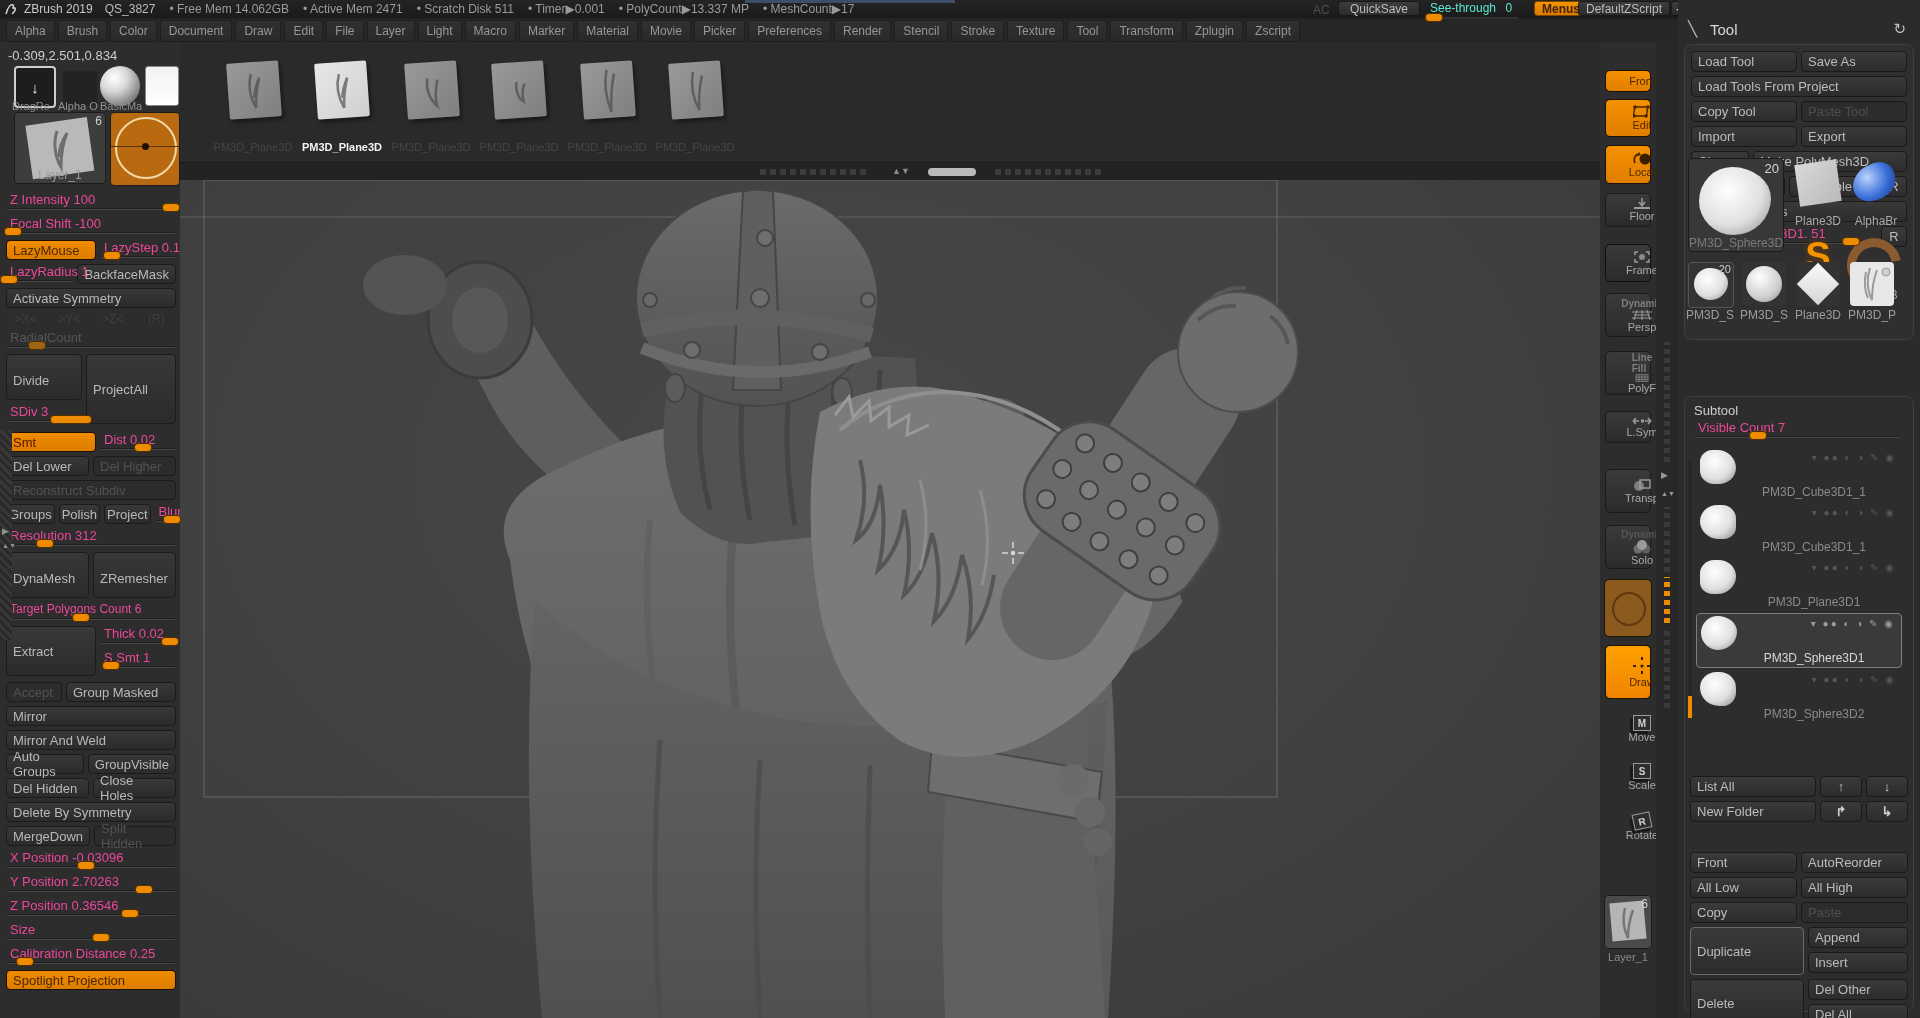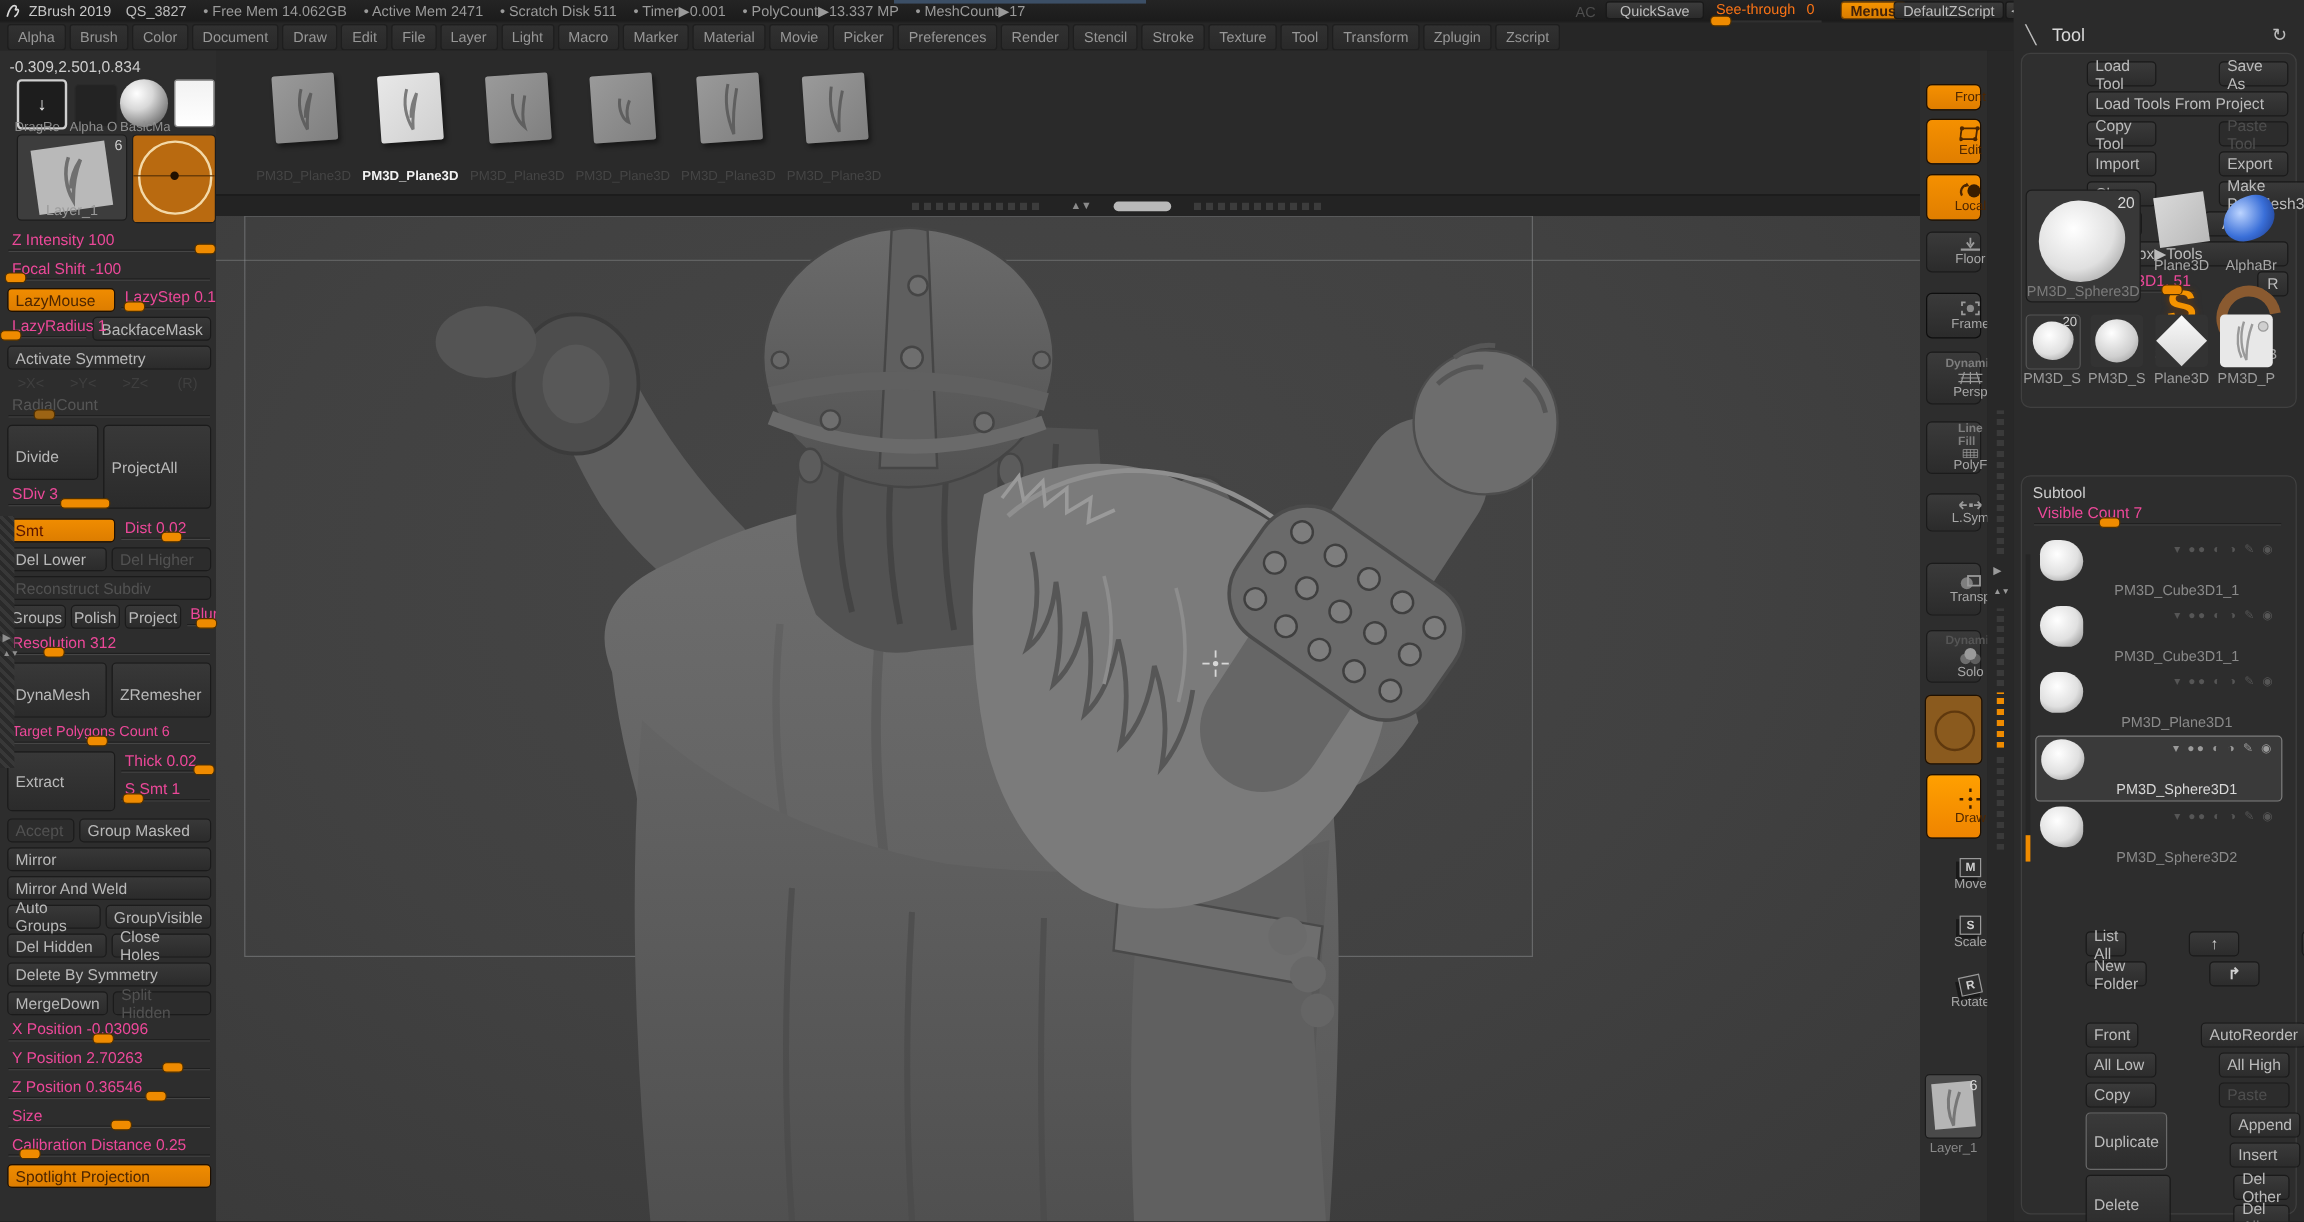--- a/index.html
+++ b/index.html
@@ -12,21 +12,21 @@
             display:flex;align-items:center;gap:6px;padding-left:4px;box-sizing:border-box;}
   #titlebar .app{color:#c8c8c8;} #titlebar .doc{color:#bdbdbd;margin-left:6px;}
   #titlebar .stat{color:#9a9a9a;margin-left:8px;white-space:nowrap;}
   .bluebar{left:745px;top:0;width:210px;height:3px;background:#3c4f66;}
   .tbtn{height:15px;display:flex;align-items:center;justify-content:center;border-radius:3px;
         background:linear-gradient(#3c3c3c,#2b2b2b);border:1px solid #191919;color:#bdbdbd;
         padding:0 7px;box-sizing:border-box;}
   .tbtn.orange{background:linear-gradient(#f59300,#d97c00);color:#42220a;border-color:#7a4500;font-weight:bold;}
   #ac-label{left:1313px;top:3px;color:#4e4e4e;}
   #quicksave{left:1338px;top:1px;width:82px;}
-  #seethrough{left:1430px;top:1px;width:90px;color:#f97316;}
+  #seethrough{left:1430px;top:1px;width:90px;color:#5eead4;}
   #seethrough .trk{position:absolute;left:2px;right:2px;bottom:-4px;height:2px;background:#303030;}
   #menus-btn{left:1534px;top:1px;}
   #dzs-btn{left:1578px;top:1px;}
   .winbtn{width:20px;height:15px;font-size:9px;color:#cfcfcf;letter-spacing:-1px;}
   
   .lockb{width:10px;height:7px;background:#cfcfcf;border-radius:1px;position:relative;margin-top:4px;}
   .lockb::before{content:"";position:absolute;left:1.5px;top:-5px;width:5px;height:5px;border:1.5px solid #cfcfcf;
                  border-bottom:none;border-radius:4px 4px 0 0;}
   
   #menubar{left:0;top:19px;width:1920px;height:23px;background:#262626;display:flex;gap:3px;
@@ -115,21 +115,21 @@
      background:repeating-linear-gradient(0deg,#ef8b00 0 5px,#282828 5px 9px);}
   #rdivider .tri{position:absolute;left:5px;color:#9a9a9a;font-size:9px;}
   
   #rpanel{left:1678px;top:0px;width:242px;height:1018px;background:#2b2b2b;box-sizing:border-box;}
   #rp-head{position:absolute;left:10px;top:20px;width:222px;height:20px;color:#d8d8d8;font-size:15px;}
   #rp-head .reset{position:absolute;right:4px;top:0;color:#bdbdbd;}
   #rp-head .pen{position:absolute;left:0;top:0;color:#bdbdbd;}
   #rp-head .t{position:absolute;left:22px;top:1px;}
   .gbox{position:absolute;left:6px;width:230px;border:1px solid #404040;border-radius:8px;background:#2f2f2f;box-sizing:border-box;padding:6px;}
   .rbtn{display:flex;align-items:center;padding:0 6px;height:21px;background:linear-gradient(#3a3a3a,#2c2c2c);
-        border:1px solid #1a1a1a;border-radius:4px;color:#bcbcbc;font-size:13px;box-sizing:border-box;margin-left:48px;}
+        border:1px solid #1a1a1a;border-radius:4px;color:#bcbcbc;font-size:13px;box-sizing:border-box;}
   .rbtn.c{justify-content:center;padding:0 3px;}
   .rbtn.gray{color:#4e4e4e;background:#2c2c2c;}
   .rrow{display:flex;gap:4px;margin-bottom:4px;}
   .rrow>*{flex:1;}
   .rrow .sm{flex:0 0 26px;}
   
   .bigthumb{position:absolute;left:10px;top:158px;width:94px;height:92px;background:#383838;border:1px solid #1c1c1c;border-radius:5px;overflow:hidden;}
   .blob{background:radial-gradient(circle at 40% 35%,#ffffff,#e0e0e0 55%,#9a9a9a 90%);
         border-radius:46% 54% 52% 48%/50% 46% 54% 50%;}
   .tcount{position:absolute;right:4px;top:2px;color:#d5d5d5;font-size:13px;z-index:3;}

